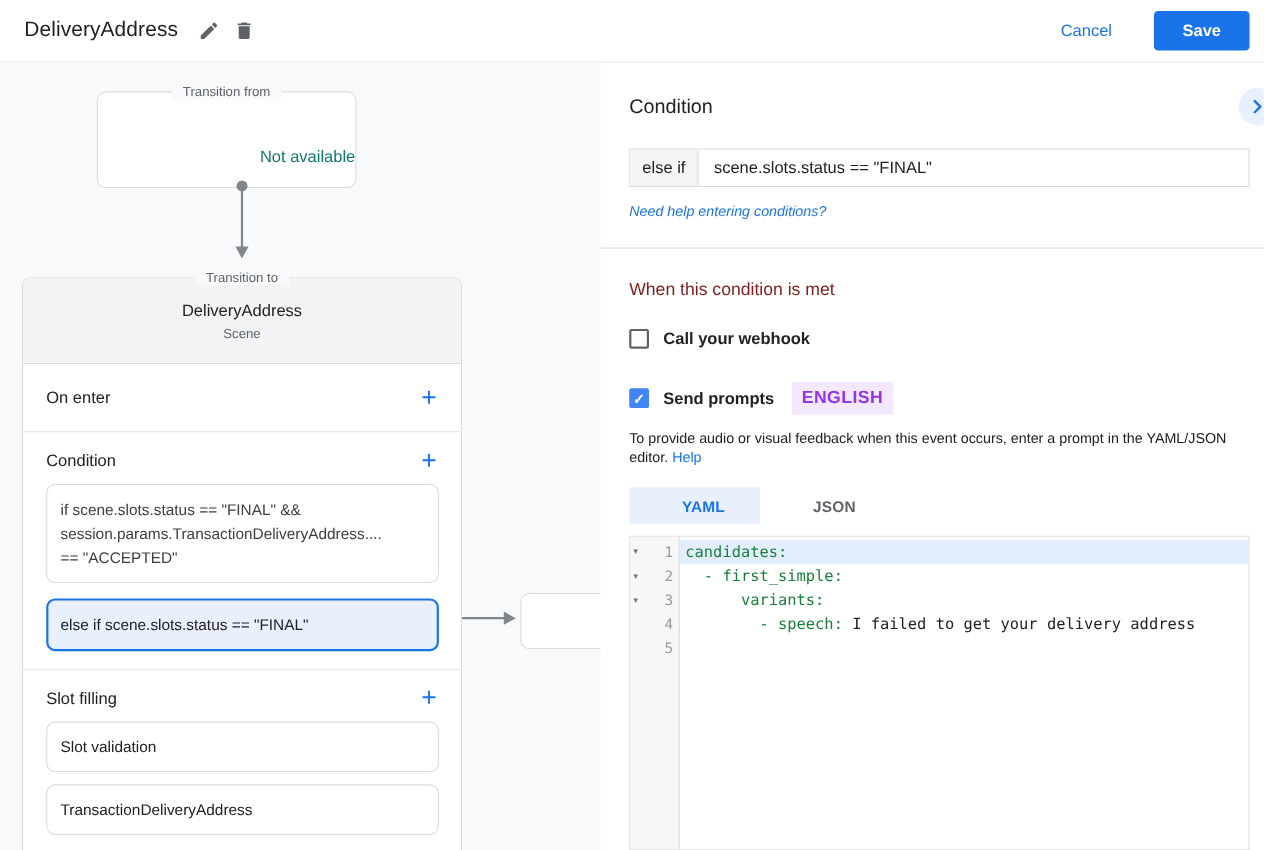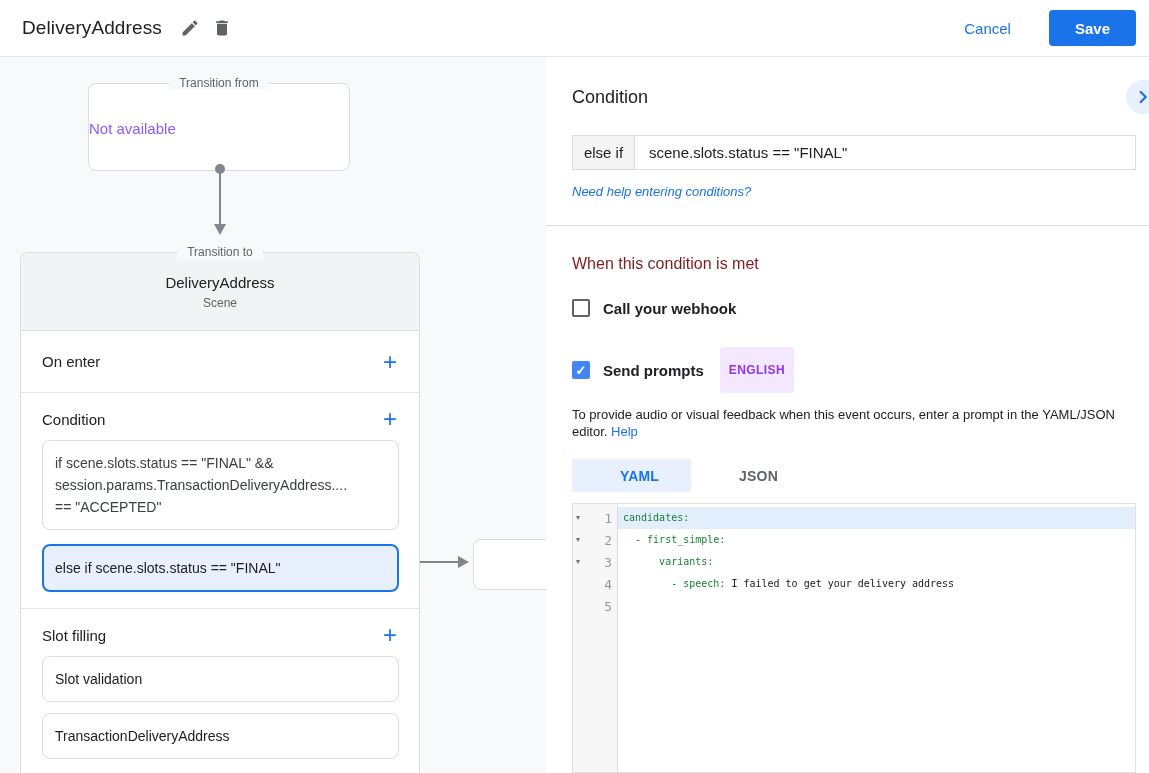--- a/index.html
+++ b/index.html
@@ -16,22 +16,22 @@
   .topbar-spacer { flex:1; }
   .cancel-btn { border:none; background:none; color:#1a73e8; font-size:15px; font-weight:normal; cursor:pointer; padding:8px 10px; margin-right:28px; font-family:inherit; }
   .save-btn { border:none; background:#1a73e8; color:#fff; font-size:15px; font-weight:bold; cursor:pointer; height:36px; padding:0 26px; border-radius:4px; font-family:inherit; }
 
   
   .main { flex:1; display:flex; min-height:0; }
 
   
   .diagram { width:546px; flex:none; background:#f8f9fa; position:relative; overflow:hidden; }
   .legend { position:absolute; top:-8px; left:50%; transform:translateX(-50%); background:#f8f9fa; padding:0 10px; font-size:12px; color:#5f6368; white-space:nowrap; }
-  .tfrom-box { position:absolute; left:88px; top:26px; width:262px; height:88px; background:#fff; border:1px solid #dadce0; border-radius:8px; }
-  .tfrom-text { text-align:left; margin-top:36px; font-size:15px; color:#8b5cf6; }
+  .tfrom-box { position:absolute; left:88px; top:26px; width:236px; height:88px; background:#fff; border:1px solid #dadce0; border-radius:8px; }
+  .tfrom-text { text-align:right; margin-top:50px; font-size:15px; color:#0f766e; }
   .connectors { position:absolute; left:0; top:0; pointer-events:none; }
   .target-box { position:absolute; left:473px; top:482px; width:90px; height:51px; background:#fff; border:1px solid #dadce0; border-radius:8px; }
 
   .scene-card { position:absolute; left:20px; top:195px; width:400px; height:521px; background:#fff; border:1px solid #dadce0; border-bottom:none; border-radius:8px 8px 0 0; }
   .card-header { height:78px; background:#f1f3f4; border-bottom:1px solid #dadce0; border-radius:8px 8px 0 0; text-align:center; padding-top:21px; }
   .card-name { font-size:15px; color:#202124; }
   .card-type { font-size:12px; color:#5f6368; margin-top:5px; }
   .row-onenter { height:62px; display:flex; align-items:center; justify-content:space-between; padding:0 20px 0 21px; border-bottom:1px solid #e4e6e8; }
   .sec-label { font-size:15px; color:#202124; }
   .plus-btn { border:none; background:none; color:#1a73e8; font-size:24px; font-weight:300; line-height:20px; cursor:pointer; padding:0 2px; font-family:inherit; }
@@ -50,32 +50,32 @@
   .cond-prefix { width:62px; flex:none; background:#f4f4f4; border-right:1px solid #dadce0; display:flex; align-items:center; justify-content:center; font-size:15px; color:#202124; }
   .cond-value { flex:1; border:none; outline:none; padding:0 14px; font-size:15px; color:#202124; background:transparent; font-family:"Liberation Sans", sans-serif; }
   .help-link { margin-top:14px; font-size:13px; color:#1a73e8; text-decoration:none; align-self:flex-start; cursor:pointer;font-style:italic; }
   .divider { margin:26px 0 0 -26px; width:calc(100% + 39px); border:none; border-top:1px solid #dadce0; flex:none; }
   .h2 { margin-top:29px; font-size:16px; color:#7f1d1d; }
   .chk-row { margin-top:26px; display:flex; align-items:center; }
   .chk-row.second { margin-top:30px; }
   .chk { width:18px; height:18px; flex:none; border:2px solid #5f6368; border-radius:2px; background:#fff; margin-right:13px; cursor:pointer; display:flex; align-items:center; justify-content:center; }
   .chk.checked { background:#4285f4; border-color:#4285f4; color:#fff; font-size:13px; font-weight:bold; }
   .chk-label { font-size:15px; font-weight:bold; color:#202124; }
-  .lang-badge { margin-left:16px; background:#f3e8fd; color:#9334e6; font-size:12px; font-weight:bold; letter-spacing:.4px; padding:16px 9px; border-radius:2px; }
+  .lang-badge { margin-left:16px; background:#f3e8fd; color:#9334e6; font-size:16px; font-weight:bold; letter-spacing:.4px; padding:6px 9px; border-radius:2px; }
   .desc { margin-top:13px; font-size:13px; line-height:17px; color:#202124; max-width:560px; }
   .desc a { color:#1a73e8; text-decoration:none; cursor:pointer; }
   .tabs { margin-top:19px; display:flex; }
   .tab { width:119px; height:33px; display:flex; align-items:center; justify-content:center; font-size:14px; font-weight:bold; letter-spacing:.2px; cursor:pointer; color:#5f6368;padding-left:16px; }
   .tab.active { background:#e8f0fe; color:#1a73e8; }
   .editor { margin-top:11px; margin-bottom:0; flex:1; min-height:0; border:1px solid #e0e0e0; display:flex; overflow:hidden; }
   .gutter { width:45px; flex:none; background:#f7f7f7; border-right:1px solid #ddd; padding-top:3px; }
   .grow { height:22px; display:flex; align-items:center; }
   .fold { width:14px; flex:none; padding-left:3px; font-size:8px; color:#707070; cursor:pointer; line-height:1; }
   .lnum { flex:1; text-align:right; padding-right:5px; font-family:"DejaVu Sans Mono", monospace; font-size:13px; color:#999; }
-  .code { flex:1; padding-top:3px; font-family:"DejaVu Sans Mono", monospace; font-size:10px; cursor:text; min-width:0; }
+  .code { flex:1; padding-top:3px; font-family:"DejaVu Sans Mono", monospace; font-size:14px; cursor:text; min-width:0; }
   .crow { height:22px; line-height:22px; white-space:pre; padding-left:5px; overflow:hidden; }
   .crow.hl { background:#e3eefc; }
   .ykey { color:#188038; }
   .yval { color:#202124; }
 </style>
 </head>
 <body>
 
 <div class="app">
 

